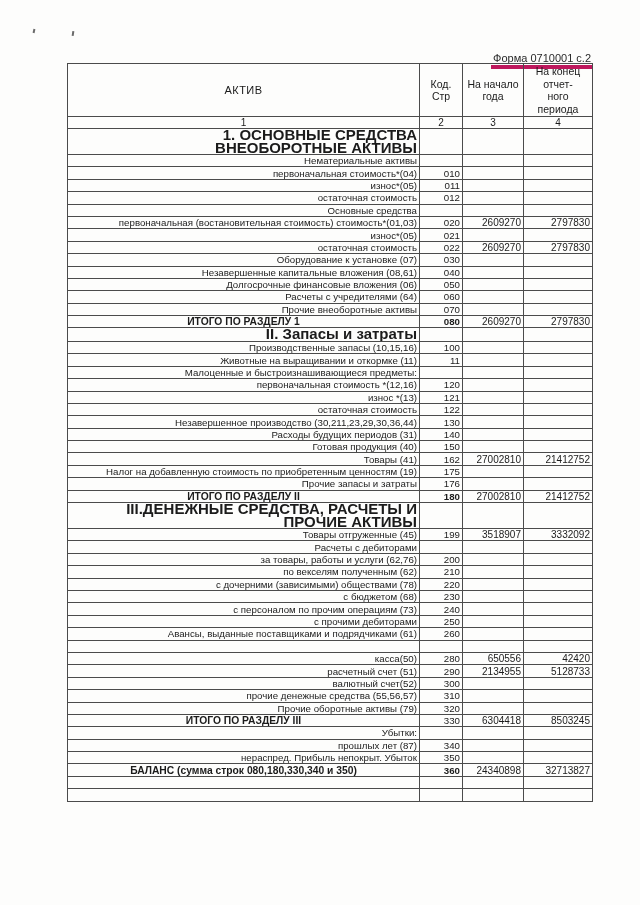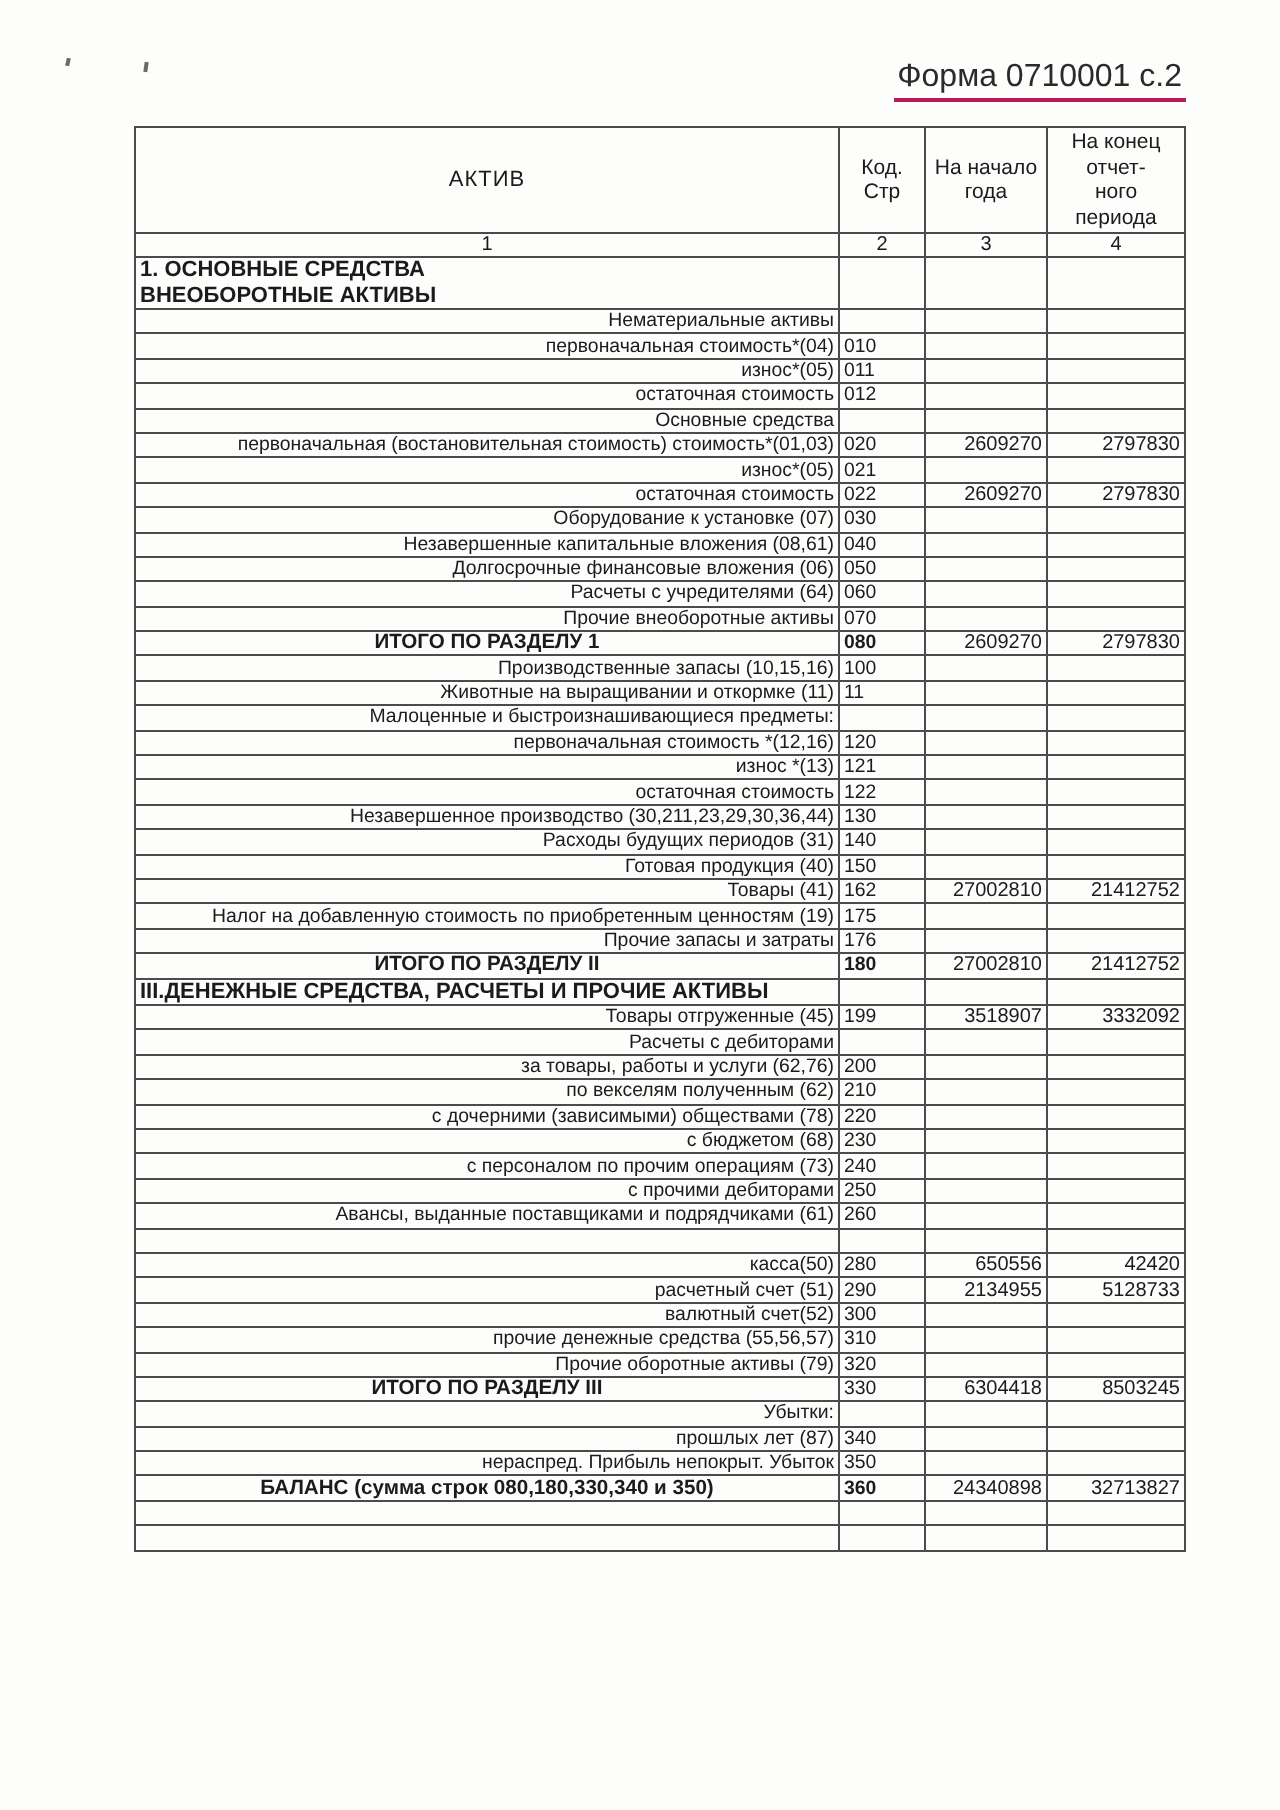--- a/index.html
+++ b/index.html
@@ -7,23 +7,23 @@
     width:640px;height:905px;position:relative;
     background:#fdfdfc;color:#1b1b1b;
     font-family:"Liberation Sans", sans-serif;
     overflow:hidden;
   }
   .page{position:absolute;inset:0;}
   .scan-mark{position:absolute;background:#6a6a6a;}
   .mark1{left:33px;top:29px;width:2px;height:4px;transform:rotate(12deg);}
   .mark2{left:72px;top:31px;width:2px;height:5px;transform:rotate(8deg);}
   .form-label{
-    position:absolute;top:30px;right:47px;
-    font-size:16px;color:#2a2a2a;
-    border-bottom:2px solid #be185d;padding:0 2px 1px 2px;
+    position:absolute;top:52px;right:47px;
+    font-size:11px;color:#2a2a2a;
+    border-bottom:4px solid #be185d;padding:0 2px 1px 2px;
   }
   table.balance{
     position:absolute;left:67px;top:63px;width:525px;
     border-collapse:collapse;table-layout:fixed;
     color:#1b1b1b;
   }
   table.balance td, table.balance th{
     border:1px solid #4b4b4b;
     overflow:hidden;white-space:nowrap;
     padding:0 2px;vertical-align:middle;
@@ -33,25 +33,25 @@
   thead th.c1{font-size:11px;letter-spacing:.5px;}
   thead th.pre{white-space:pre-line;}
   thead tr.n{height:12px;}
   thead tr.n td{text-align:center;font-size:10px;line-height:11px;}
   tbody tr{height:12.4px;}
   tbody tr.two{height:26px;}
   tbody td{font-size:9.7px;line-height:11px;}
   td.lab{text-align:right;padding-left:3px;}
   td.lab.ind{padding-left:15px;}
   td.lab.sec{
-    text-align:left;font-weight:bold;font-size:11px;
+    text-align:right;font-weight:bold;font-size:15px;
     white-space:pre-line;line-height:12.5px;padding-left:2px;
   }
   td.lab.tot{text-align:center;font-weight:bold;font-size:10.3px;}
-  td.code{text-align:left;}
+  td.code{text-align:right;}
   td.code.b{font-weight:bold;}
   td.val{text-align:right;padding-right:3px;font-size:10px;}
 </style>
 </head>
 <body>
 
 <div class="page">
   <div class="scan-mark mark1"></div>
   <div class="scan-mark mark2"></div>
 
@@ -169,20 +169,26 @@
           <td class="val"></td>
           <td class="val"></td>
         </tr>
         <tr>
           <td class="lab tot">ИТОГО ПО РАЗДЕЛУ 1</td>
           <td class="code b">080</td>
           <td class="val">2609270</td>
           <td class="val">2797830</td>
         </tr>
         <tr>
+          <td class="lab sec">II. Запасы и затраты</td>
+          <td class="code"></td>
+          <td class="val"></td>
+          <td class="val"></td>
+        </tr>
+        <tr>
           <td class="lab">Производственные запасы (10,15,16)</td>
           <td class="code">100</td>
           <td class="val"></td>
           <td class="val"></td>
         </tr>
         <tr>
           <td class="lab">Животные на выращивании и откормке (11)</td>
           <td class="code">11</td>
           <td class="val"></td>
           <td class="val"></td>

